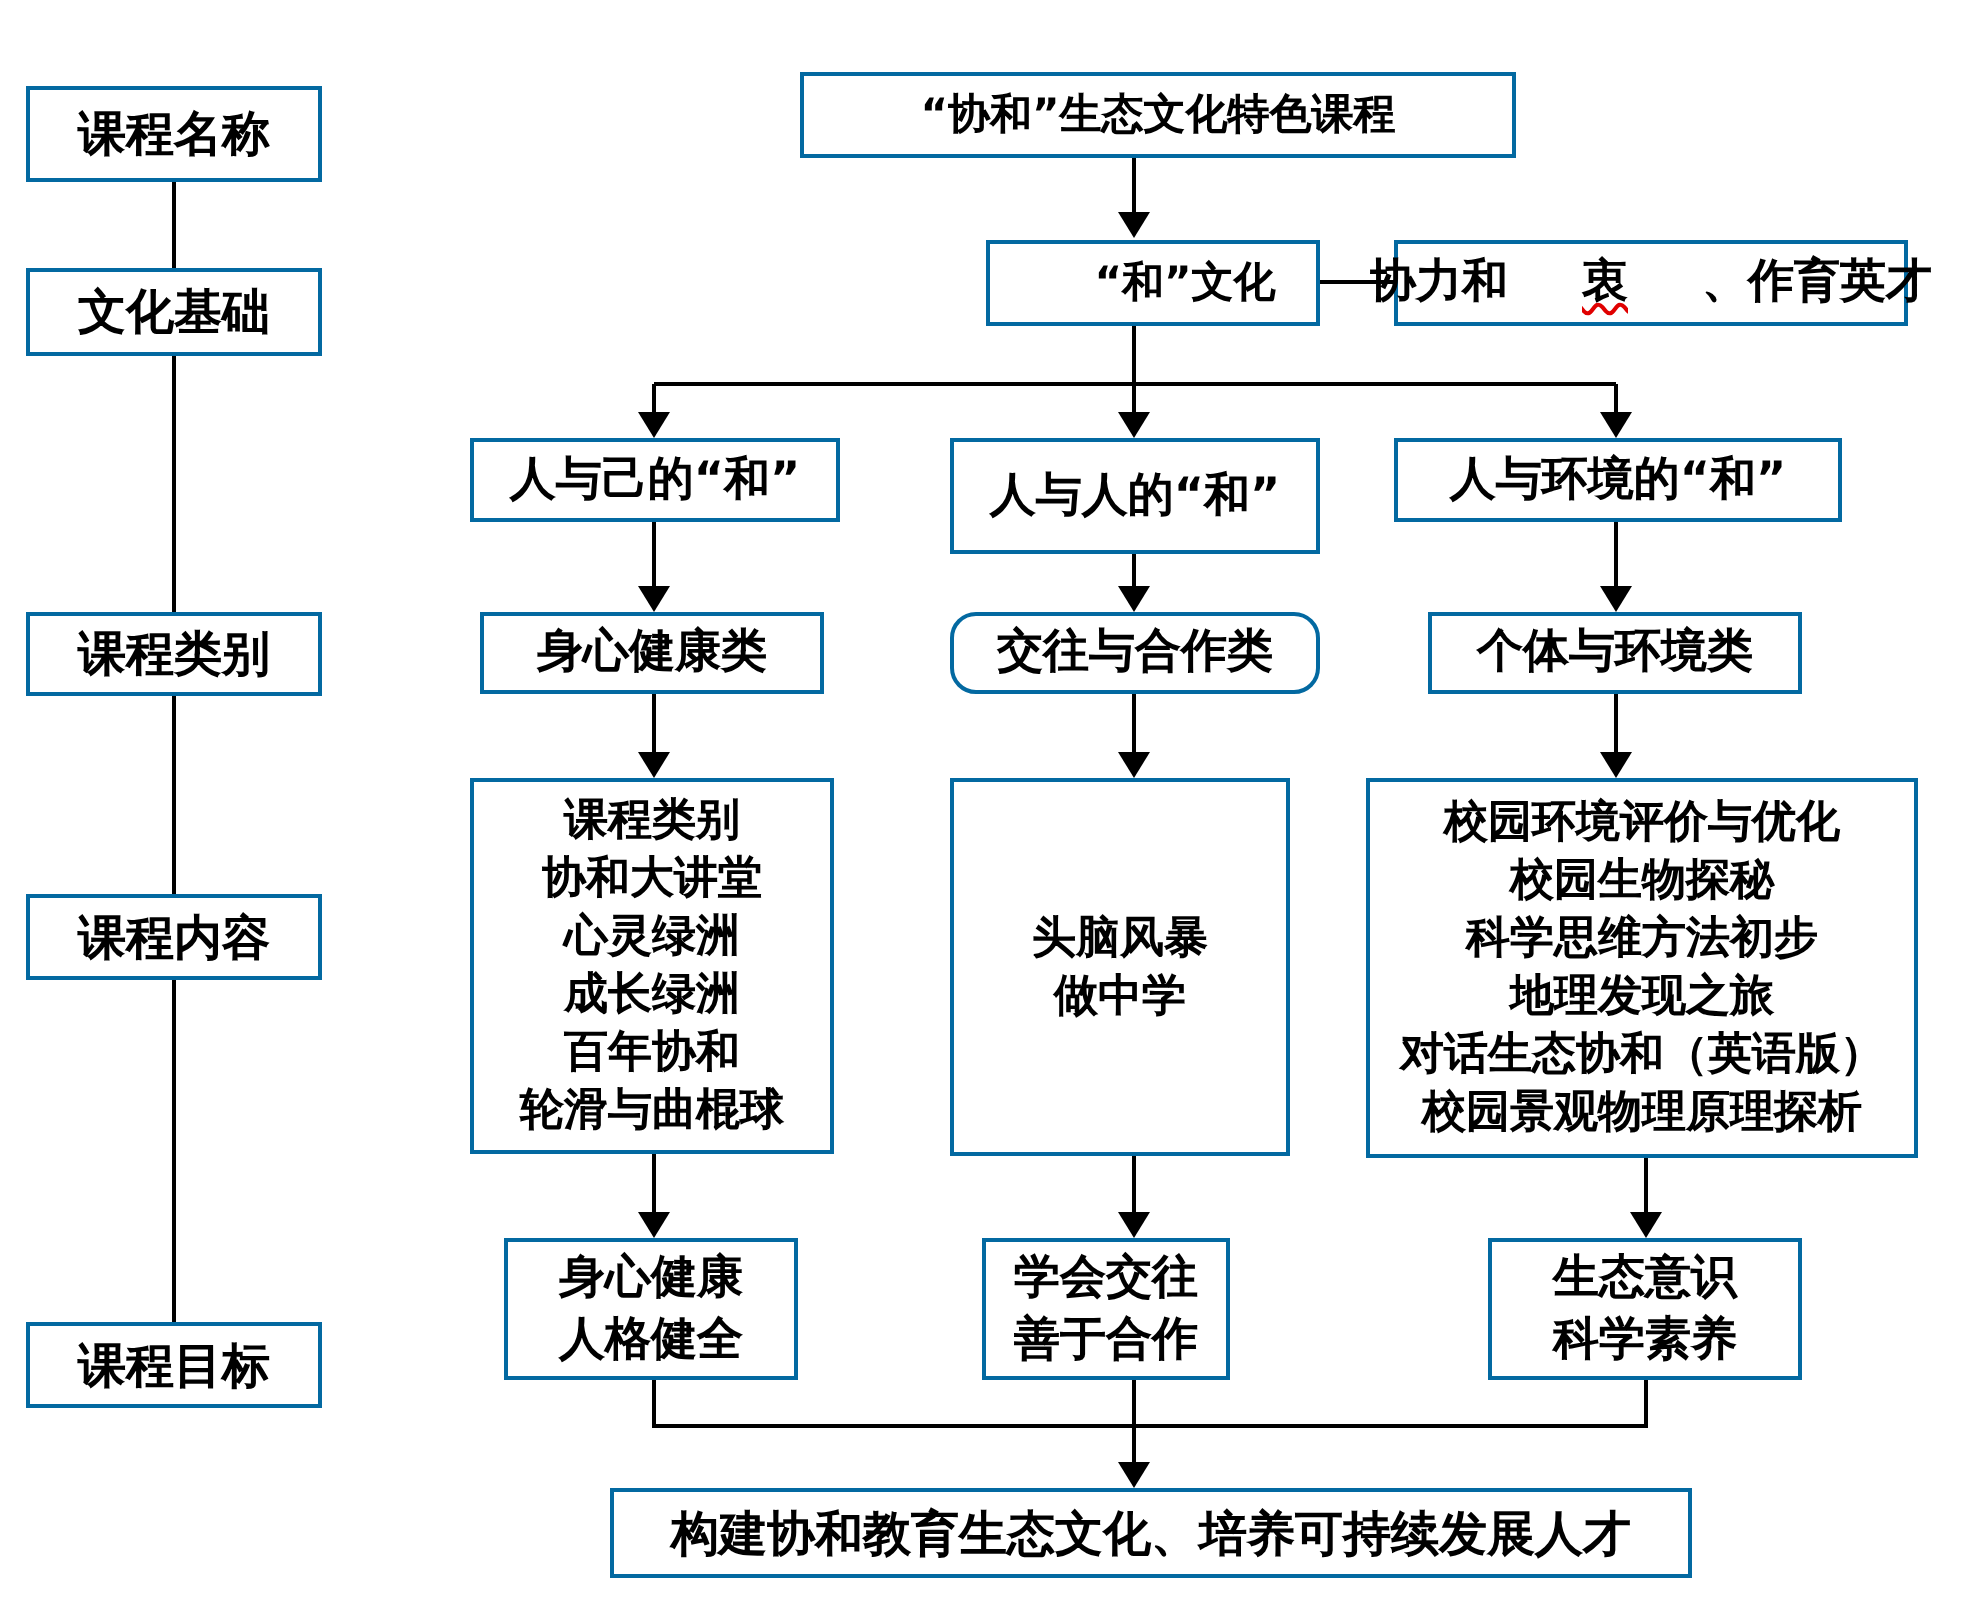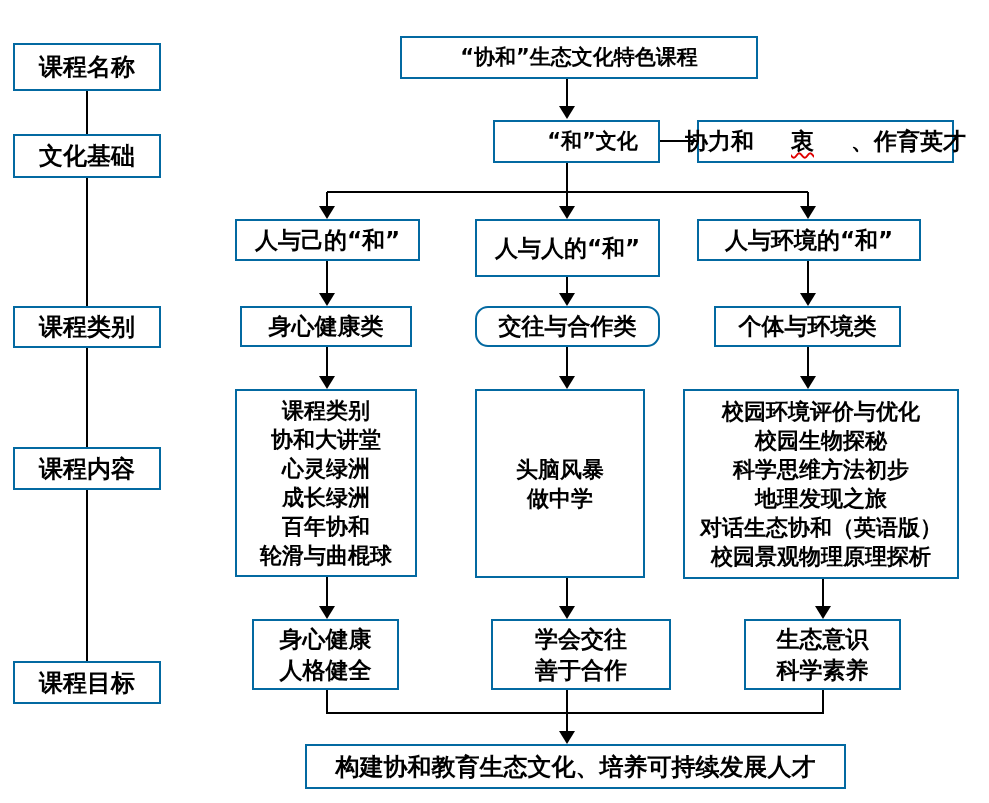--- a/index.html
+++ b/index.html
@@ -178,21 +178,21 @@
     <div class="line">科学思维方法初步</div>
     <div class="line">地理发现之旅</div>
     <div class="line">对话生态协和（英语版）</div>
     <div class="line">校园景观物理原理探析</div>
   </div>
 
   <div class="box f23 goal-box" style="left:252px; top:619px; width:147px; height:71px;">
     <div class="line">身心健康</div>
     <div class="line">人格健全</div>
   </div>
-  <div class="box f23 goal-box" style="left:491px; top:619px; width:180px; height:71px;text-align:center;">
+  <div class="box f23 goal-box" style="left:491px; top:619px; width:124px; height:71px;text-align:center;">
     <div class="line">学会交往</div>
     <div class="line">善于合作</div>
   </div>
   <div class="box f23 goal-box" style="left:744px; top:619px; width:157px; height:71px;">
     <div class="line">生态意识</div>
     <div class="line">科学素养</div>
   </div>
 
   <div class="box f24" style="left:305px; top:744px; width:541px; height:45px;">
     <span>构建协和教育生态文化、培养可持续发展人才</span>

